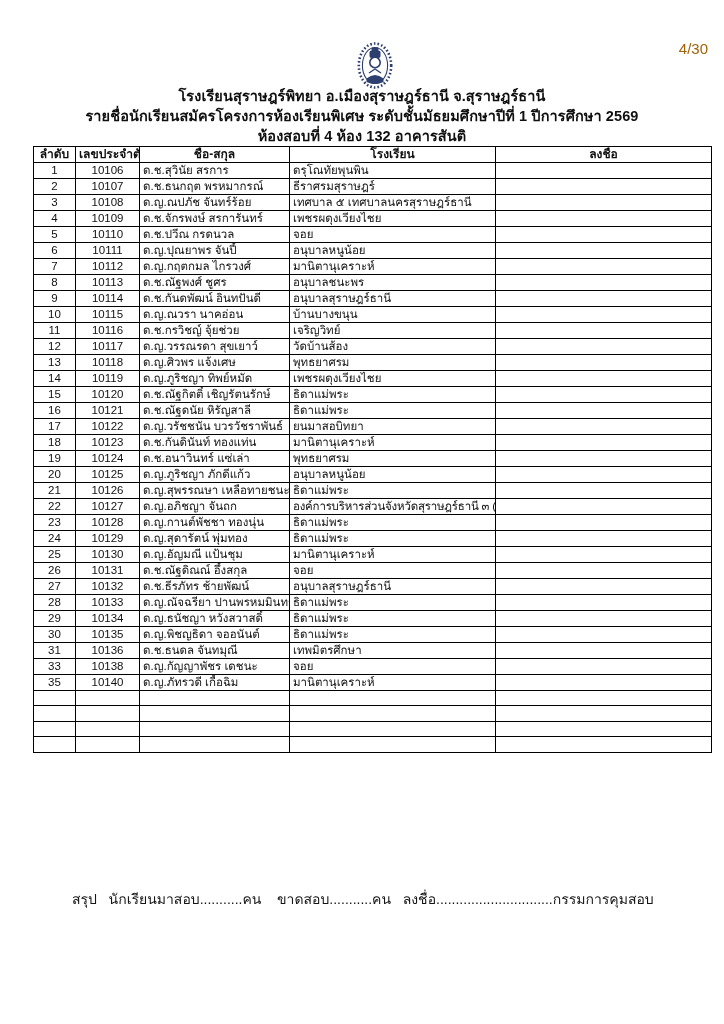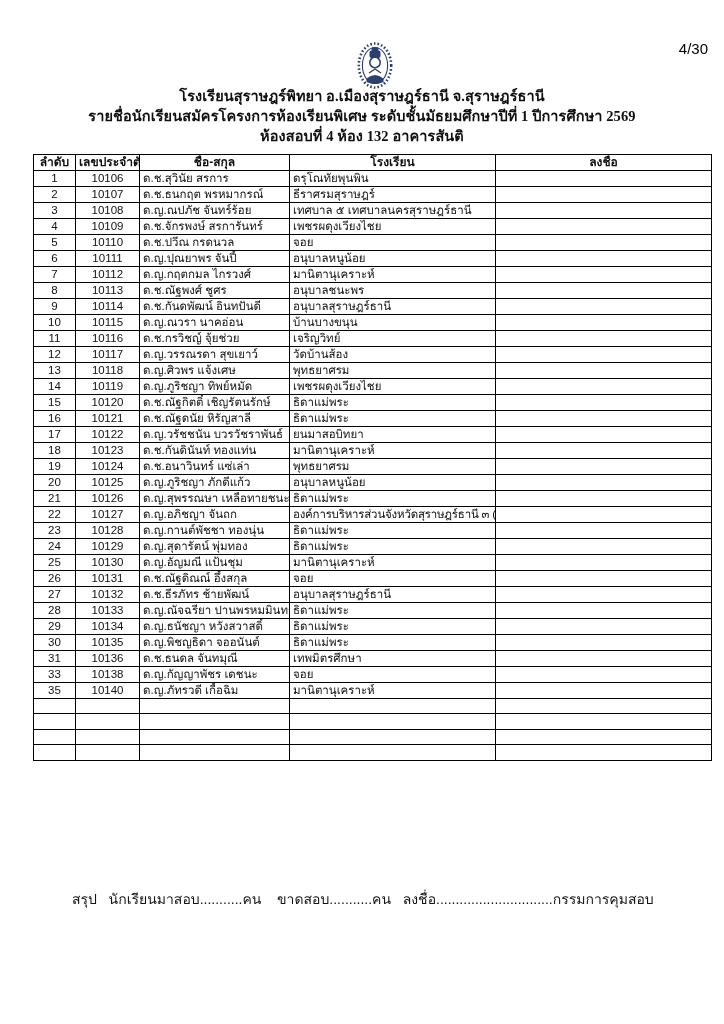--- a/index.html
+++ b/index.html
@@ -6,42 +6,40 @@
   html, body { background: #ffffff; }
   body {
     width: 724px; height: 1024px;
     position: relative;
     font-family: "Liberation Sans", sans-serif;
     color: #111111;
     overflow: hidden;
   }
   .page-number {
     position: absolute; top: 40px; right: 16px;
-    font-size: 15px; color: #000000;
+    font-size: 15px; color: #a16207;
   }
   .emblem {
     position: absolute; top: 42px; left: 357px;
     width: 36px; height: 47px;
   }
   .doc-header {
     position: absolute; top: 86px; left: 0; width: 724px;
     text-align: center;
-    font-family: Liberation Serif, serif;
   }
   .doc-header .h-line {
     font-size: 14.5px; font-weight: bold; line-height: 20px; color: #0f0f0f;
     letter-spacing: 0.1px;
   }
   .table-wrap {
     position: absolute; top: 146px; left: 33px;
   }
   table.roster {
     border-collapse: collapse; table-layout: fixed;
     width: 678px;
-    margin-top: 8px;
   }
   table.roster col.c0 { width: 42px; }
   table.roster col.c1 { width: 64px; }
   table.roster col.c2 { width: 150px; }
   table.roster col.c3 { width: 206px; }
   table.roster col.c4 { width: 216px; }
   table.roster th, table.roster td {
     border: 1.5px solid #000000;
     height: 15.4px;
     padding: 0 3px;

